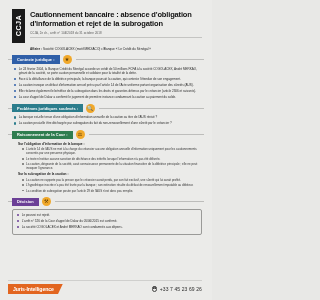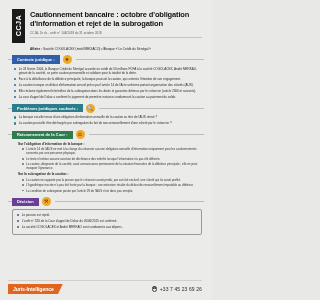--- a/index.html
+++ b/index.html
@@ -163,21 +163,21 @@
 </head>
 <body>
 
 <div class="page">
 
   <div class="header">
     <div class="ccja-badge">
       <span>CCJA</span>
     </div>
     <div class="head-text">
-      <div class="doc-title">Cautionnement bancaire : octobre d'obligation d'information et rejet de la subrogation</div>
+      <div class="doc-title">Cautionnement bancaire : absence d'obligation d'information et rejet de la subrogation</div>
       <div class="doc-ref">CCJA, 2e ch., arrêt n° 104/2018 du 31 octobre 2018</div>
     </div>
   </div>
   <div class="affaire">
     <b>Affaire :</b>
     <span>Société COGOLACEX (motif MEDIACO) c/Banque « Le Crédit du Sénégal »</span>
   </div>
 
   <div class="sec-head">
     <div class="sec-rule-left"></div>

